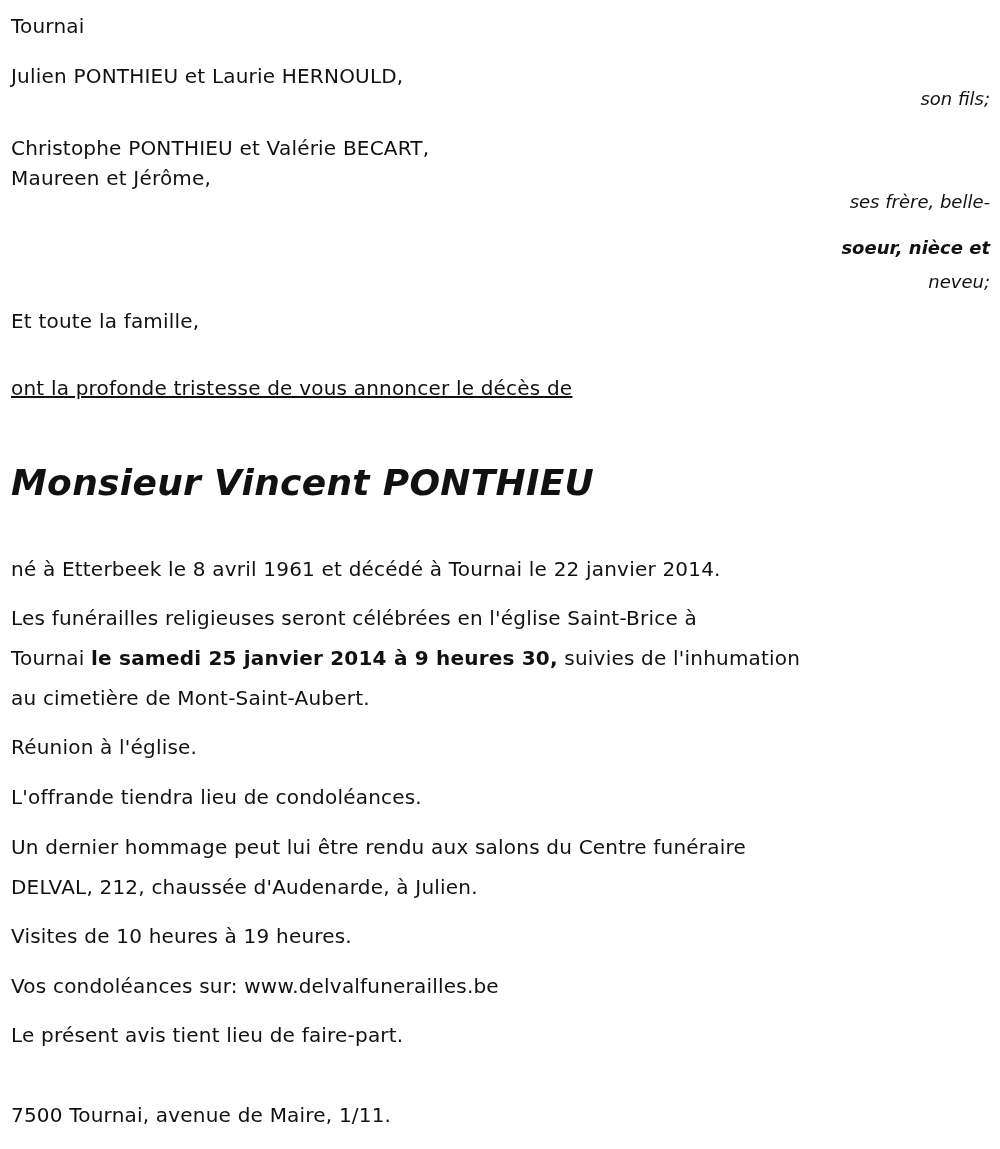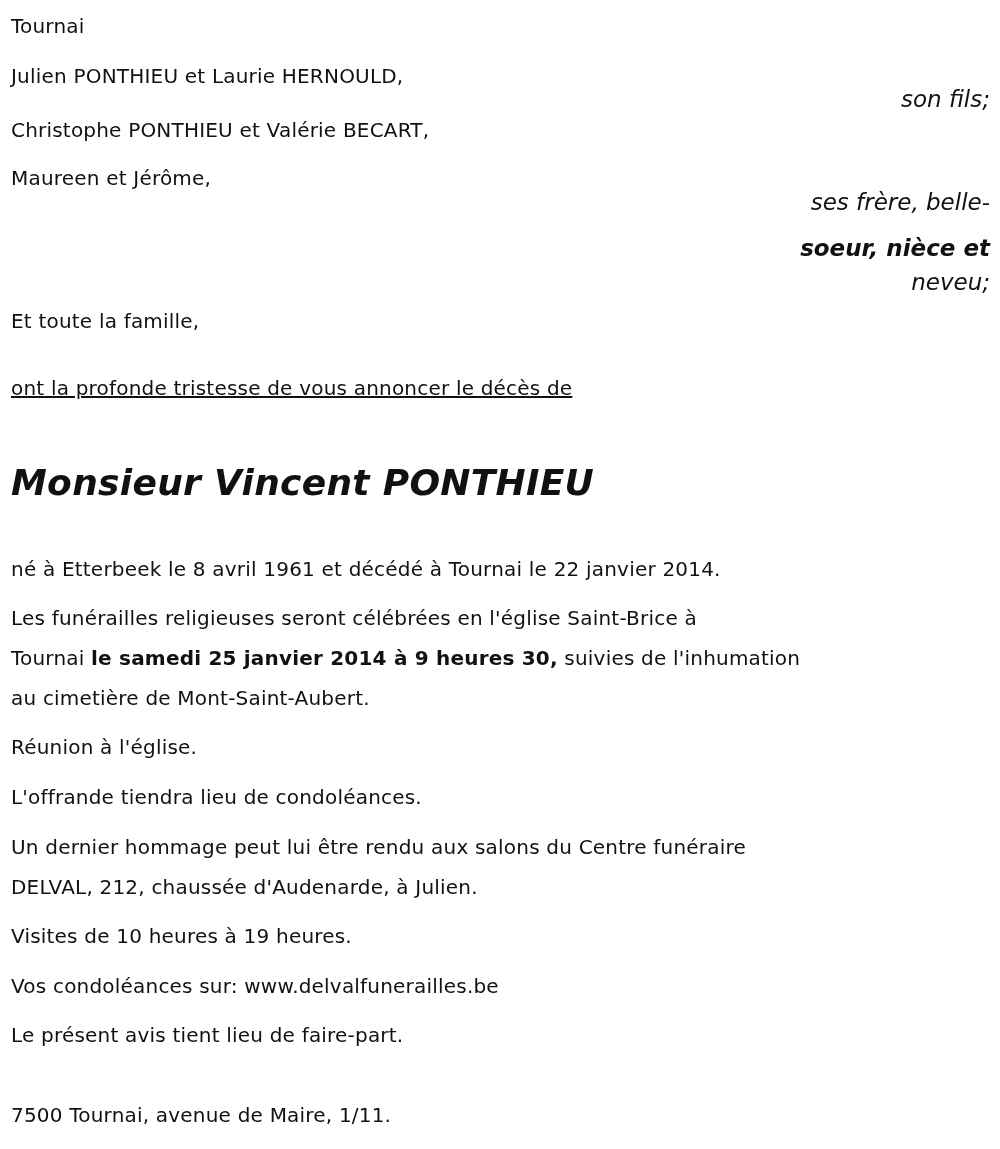--- a/index.html
+++ b/index.html
@@ -23,21 +23,21 @@
       font-size: 20px;
       line-height: 40px;
       letter-spacing: 0.2px;
     }
     .right {
       position: absolute;
       right: 10px;
       font-style: italic;
       text-align: right;
       white-space: nowrap;
-      font-size: 23px;
+      font-size: 18px;
       line-height: 40px;
     }
     .title {
       position: absolute;
       left: 11px;
       top: 459px;
       font-weight: bold;
       font-size: 36px;
       line-height: 48px;
       white-space: nowrap;
@@ -48,21 +48,21 @@
   </style>
 </head>
 <body>
 
 <div>
   <div class="line" style="top:6px;">Tournai</div>
 
   <div class="line" style="top:56px;">Julien PONTHIEU et Laurie HERNOULD,</div>
   <div class="right" style="top:79px;">son fils;</div>
 
-  <div class="line" style="top:110px;text-align:center;">Christophe PONTHIEU et Valérie BECART,</div>
+  <div class="line" style="top:128px;text-align:center;">Christophe PONTHIEU et Valérie BECART,</div>
   <div class="line" style="top:158px;">Maureen et Jérôme,</div>
   <div class="right" style="top:182px;">ses frère, belle-</div>
   <div class="right" style="top:228px;font-weight:bold;">soeur, nièce et</div>
   <div class="right" style="top:262px;">neveu;</div>
 
   <div class="line" style="top:301px;">Et toute la famille,</div>
 
   <div class="line" style="top:368px;text-decoration:underline;">ont la profonde tristesse de vous annoncer le décès de</div>
 
   <div class="title">Monsieur Vincent PONTHIEU</div>

